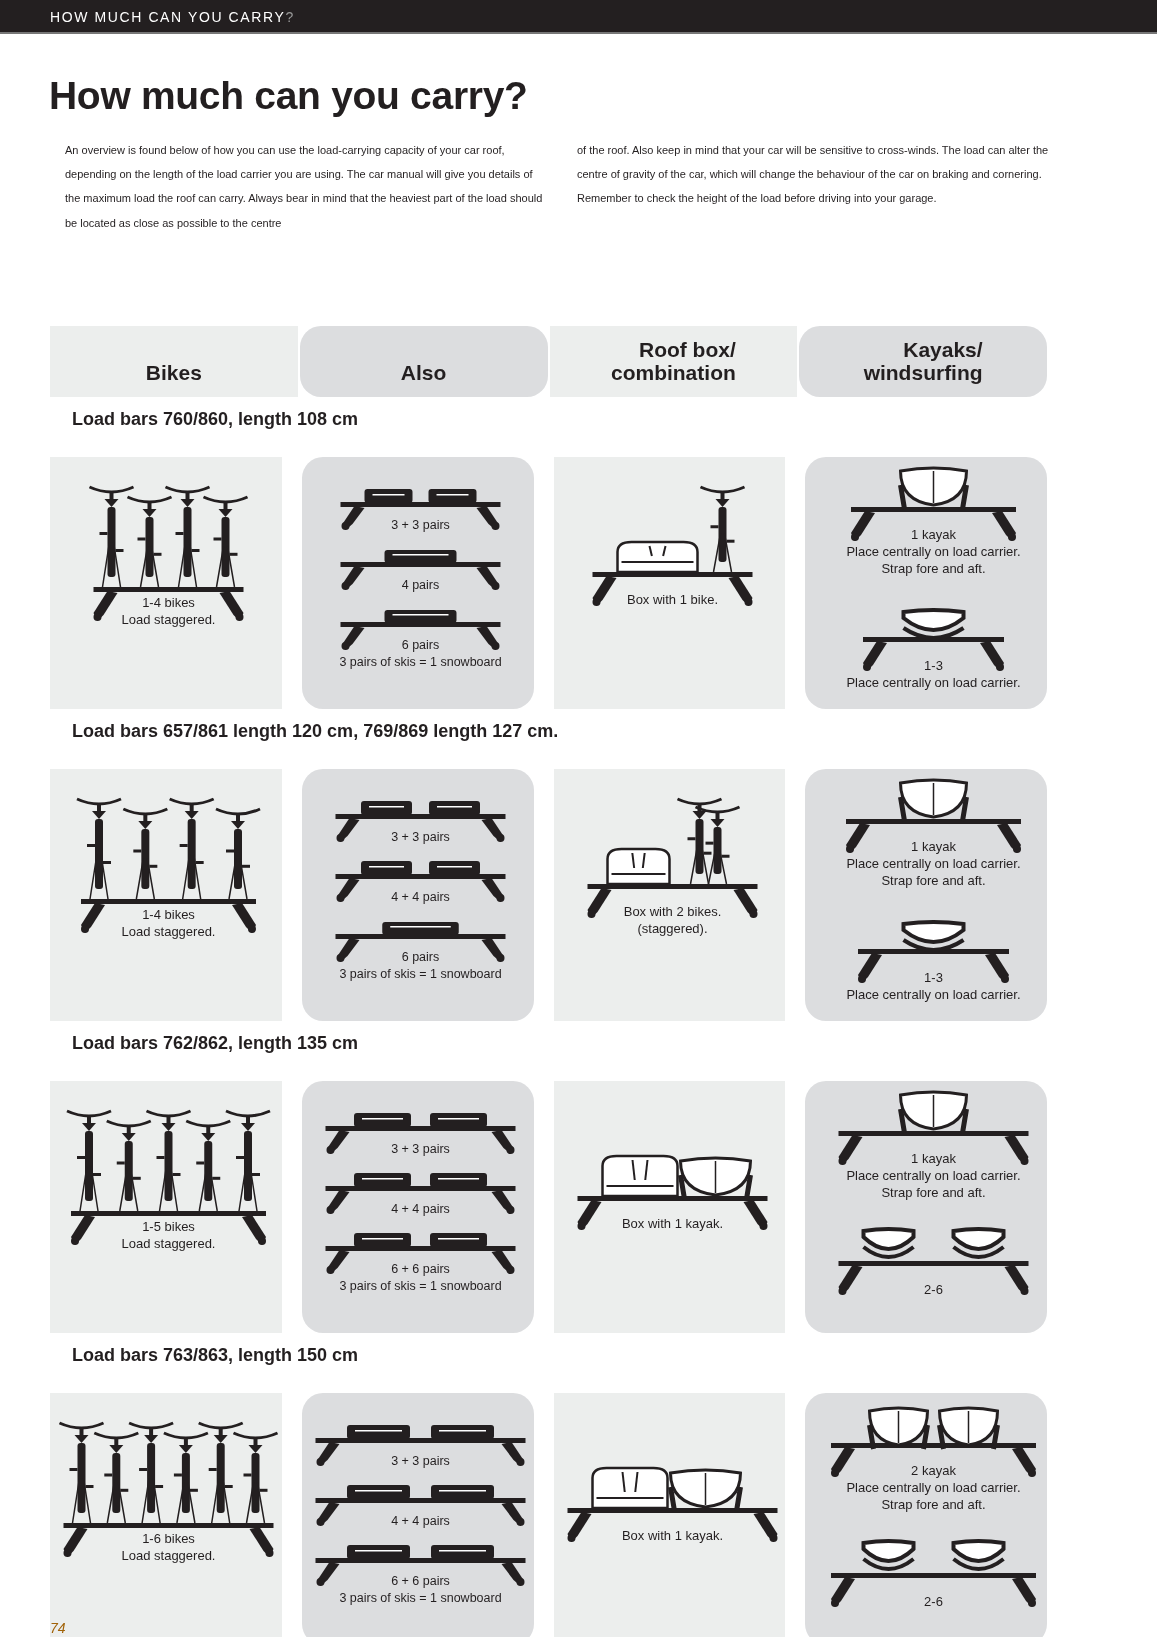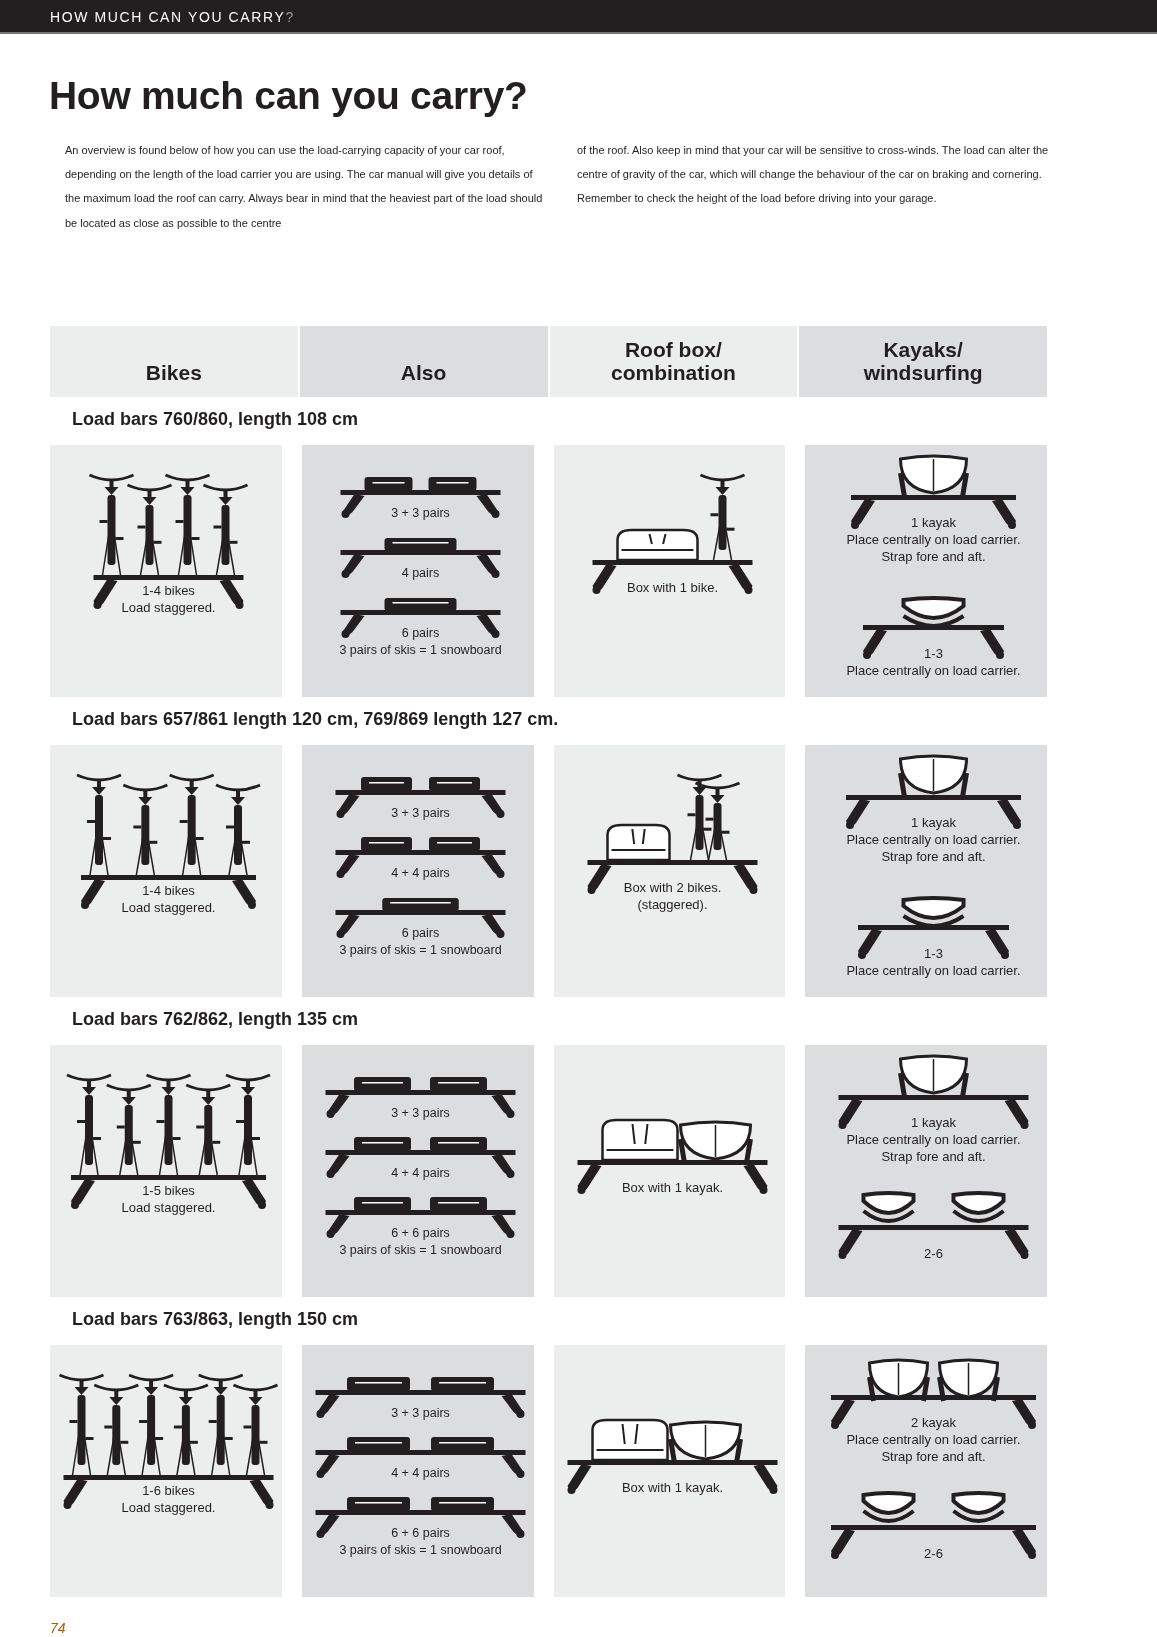--- a/index.html
+++ b/index.html
@@ -6,25 +6,25 @@
   body{width:1157px;height:1637px;position:relative;overflow:hidden;font-family:"Liberation Sans",sans-serif;color:#231f20;}
   .topbar{position:absolute;left:0;top:0;width:1157px;height:32px;background:#231f20;border-bottom:2px solid #777;}
   .topbar .t{position:absolute;left:50px;top:9px;color:#fff;font-size:14px;letter-spacing:1.6px;font-weight:normal;}
   .topbar .q{color:#999;}
   h1{position:absolute;left:49px;top:74px;margin:0;font-size:39px;font-weight:bold;letter-spacing:-0.3px;}
   .intro{position:absolute;top:138px;font-size:11px;line-height:24.2px;width:480px;margin-left:16px;}
   .intro.c1{left:49px;}
   .intro.c2{left:561px;}
   .table{position:absolute;left:50px;top:326px;width:997px;}
   .hdr{display:flex;height:71px;}
-  .hdr .hc{flex:1;margin-right:2px;display:flex;align-items:flex-end;justify-content:center;text-align:center;font-weight:bold;font-size:21px;line-height:23px;padding-bottom:13px;box-sizing:border-box;}
+  .hdr .hc{flex:1;margin-right:2px;display:flex;align-items:flex-end;justify-content:center;text-align:right;font-weight:bold;font-size:21px;line-height:23px;padding-bottom:13px;box-sizing:border-box;}
   .hdr .hc:last-child{margin-right:0;}
   .light{background:#eceeed;}
-  .dark{background:#dcdddf;}
-  .sec-title{font-weight:bold;font-size:18px;height:48px;line-height:44px;padding-left:22px;}
+  .dark{background:#dcdddf;border-radius:21px;}
+  .sec-title{font-weight:bold;font-size:18px;height:60px;line-height:44px;padding-left:22px;}
   .row{display:flex;height:252px;}
   .cell{flex:1;margin-right:20px;position:relative;}
   .cell:last-child{margin-right:0;padding-left:10px;}
   svg{position:absolute;}
   .pagenum{position:absolute;left:50px;top:1620px;font-size:14px;font-style:italic;color:#a16207;}
 </style>
 </head>
 <body>
 
 <div class="topbar">

